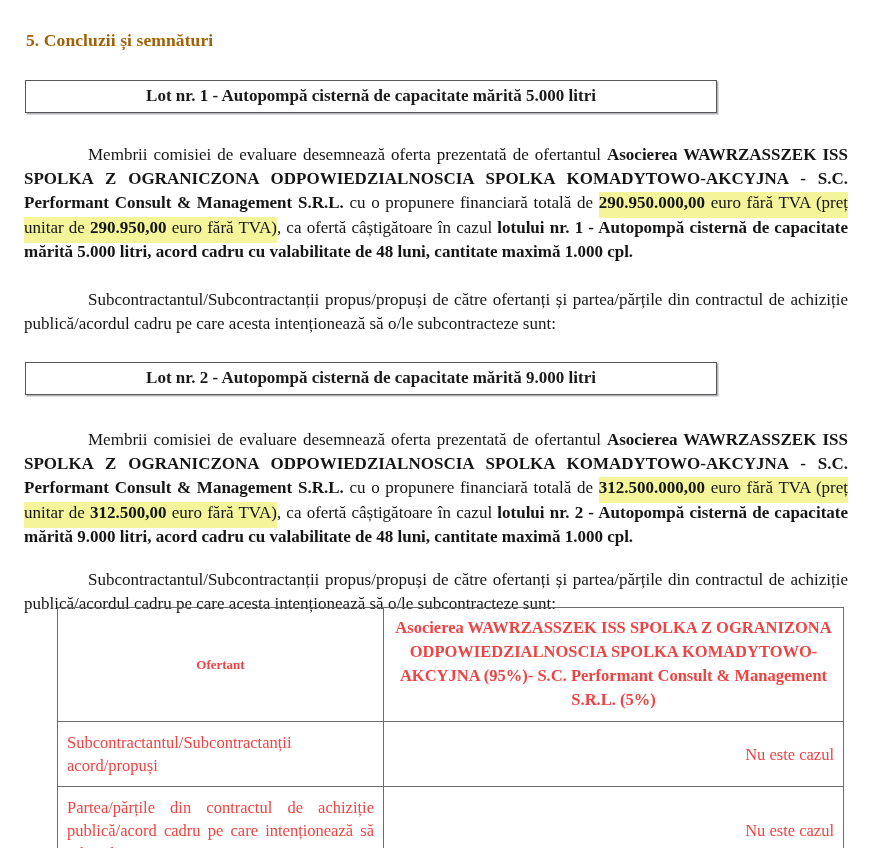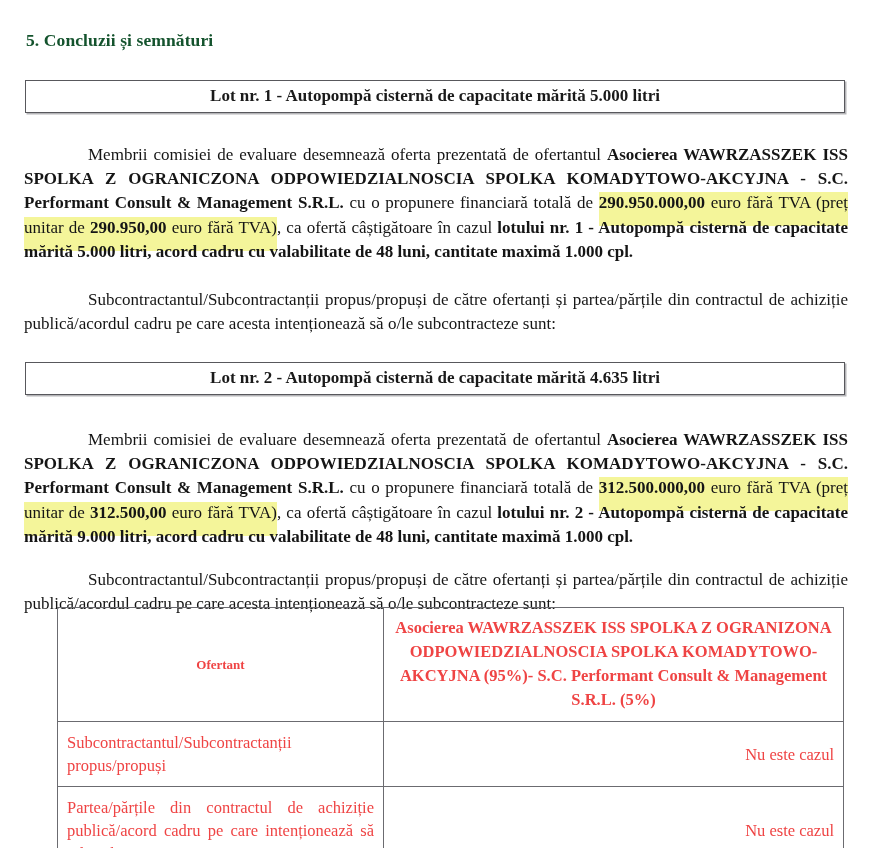--- a/index.html
+++ b/index.html
@@ -24,28 +24,28 @@
   }
 
   
   .section-title {
     position: absolute;
     left: 26px;
     top: 30px;
     font-size: 17.5px;
     font-weight: bold;
     letter-spacing: 0.1px;
-    color: #14532d;
+    color: #a16207;
   }
 
   
   .lot-box {
     position: absolute;
     left: 25px;
-    width: 820px;
+    width: 692px;
     box-sizing: border-box;
     border: 1.5px solid #58585c;
     background: #ffffff;
     text-align: center;
     padding: 5px 4px 6px 4px;
     font-weight: bold;
     font-size: 17px;
     box-shadow: 1.5px 1.5px 0 rgba(120,120,125,0.55);
   }
   #lot-box-1 { top: 80px; }
@@ -62,21 +62,21 @@
     text-justify: inter-word;
     color: #151515;
   }
   .para .indent { display: inline-block; width: 64px; }
 
   .b { font-weight: bold; }
   .hl {
     background: #f4f59a;
     box-decoration-break: clone;
     -webkit-box-decoration-break: clone;
-    padding: 1px 0 14px 0;
+    padding: 1px 0 6px 0;
   }
 
   #para-lot1 { top: 126px; }
   #para-sub1 { top: 271px; }
   #para-lot2 { top: 411px; }
   #para-sub2 { top: 551px; }
 
   
   .subk-table {
     position: absolute;
@@ -128,42 +128,42 @@
   <div class="lot-box" id="lot-box-1">Lot nr. 1 - Autopompă cisternă de capacitate mărită 5.000 litri</div>
 
   <p class="para" id="para-lot1">
     <span class="indent"></span><span>Membrii comisiei de evaluare desemnează oferta prezentată de ofertantul </span><span class="b">Asocierea WAWRZASSZEK ISS SPOLKA Z OGRANICZONA ODPOWIEDZIALNOSCIA SPOLKA KOMADYTOWO-AKCYJNA - S.C. Performant Consult &amp; Management S.R.L.</span><span> cu o propunere financiară totală de </span><span class="hl b">290.950.000,00</span><span class="hl"> euro fără TVA (preț unitar de </span><span class="hl b">290.950,00</span><span class="hl"> euro fără TVA)</span><span>, ca ofertă câștigătoare în cazul </span><span class="b">lotului nr. 1 - Autopompă cisternă de capacitate mărită 5.000 litri, acord cadru cu valabilitate de 48 luni, cantitate maximă 1.000 cpl.</span>
   </p>
 
   <p class="para" id="para-sub1">
     <span class="indent"></span><span>Subcontractantul/Subcontractanții propus/propuși de către ofertanți și partea/părțile din contractul de achiziție publică/acordul cadru pe care acesta intenționează să o/le subcontracteze sunt:</span>
   </p>
 
-  <div class="lot-box" id="lot-box-2">Lot nr. 2 - Autopompă cisternă de capacitate mărită 4.635 litri</div>
+  <div class="lot-box" id="lot-box-2">Lot nr. 2 - Autopompă cisternă de capacitate mărită 9.000 litri</div>
 
   <p class="para" id="para-lot2">
     <span class="indent"></span><span>Membrii comisiei de evaluare desemnează oferta prezentată de ofertantul </span><span class="b">Asocierea WAWRZASSZEK ISS SPOLKA Z OGRANICZONA ODPOWIEDZIALNOSCIA SPOLKA KOMADYTOWO-AKCYJNA - S.C. Performant Consult &amp; Management S.R.L.</span><span> cu o propunere financiară totală de </span><span class="hl b">312.500.000,00</span><span class="hl"> euro fără TVA (preț unitar de </span><span class="hl b">312.500,00</span><span class="hl"> euro fără TVA)</span><span>, ca ofertă câștigătoare în cazul </span><span class="b">lotului nr. 2 - Autopompă cisternă de capacitate mărită 9.000 litri, acord cadru cu valabilitate de 48 luni, cantitate maximă 1.000 cpl.</span>
   </p>
 
   <p class="para" id="para-sub2">
     <span class="indent"></span><span>Subcontractantul/Subcontractanții propus/propuși de către ofertanți și partea/părțile din contractul de achiziție publică/acordul cadru pe care acesta intenționează să o/le subcontracteze sunt:</span>
   </p>
 
   <table class="subk-table">
     <colgroup>
       <col class="col-left">
       <col class="col-right">
     </colgroup>
     <tbody>
       <tr>
         <td class="th-cell left-head">Ofertant</td>
         <td class="th-cell right-head">Asocierea WAWRZASSZEK ISS SPOLKA Z OGRANIZONA ODPOWIEDZIALNOSCIA SPOLKA KOMADYTOWO-AKCYJNA (95%)- S.C. Performant Consult &amp; Management S.R.L. (5%)</td>
       </tr>
       <tr class="r1">
-        <td class="cell-label">Subcontractantul/Subcontractanții propus/propuși</td>
+        <td class="cell-label">Subcontractantul/Subcontractanții acord/propuși</td>
         <td class="cell-value">Nu este cazul</td>
       </tr>
       <tr class="r2">
         <td class="cell-label">Partea/părțile din contractul de achiziție publică/acord cadru pe care intenționează să o/le subcontracteze</td>
         <td class="cell-value">Nu este cazul</td>
       </tr>
     </tbody>
   </table>
 
 </div>

